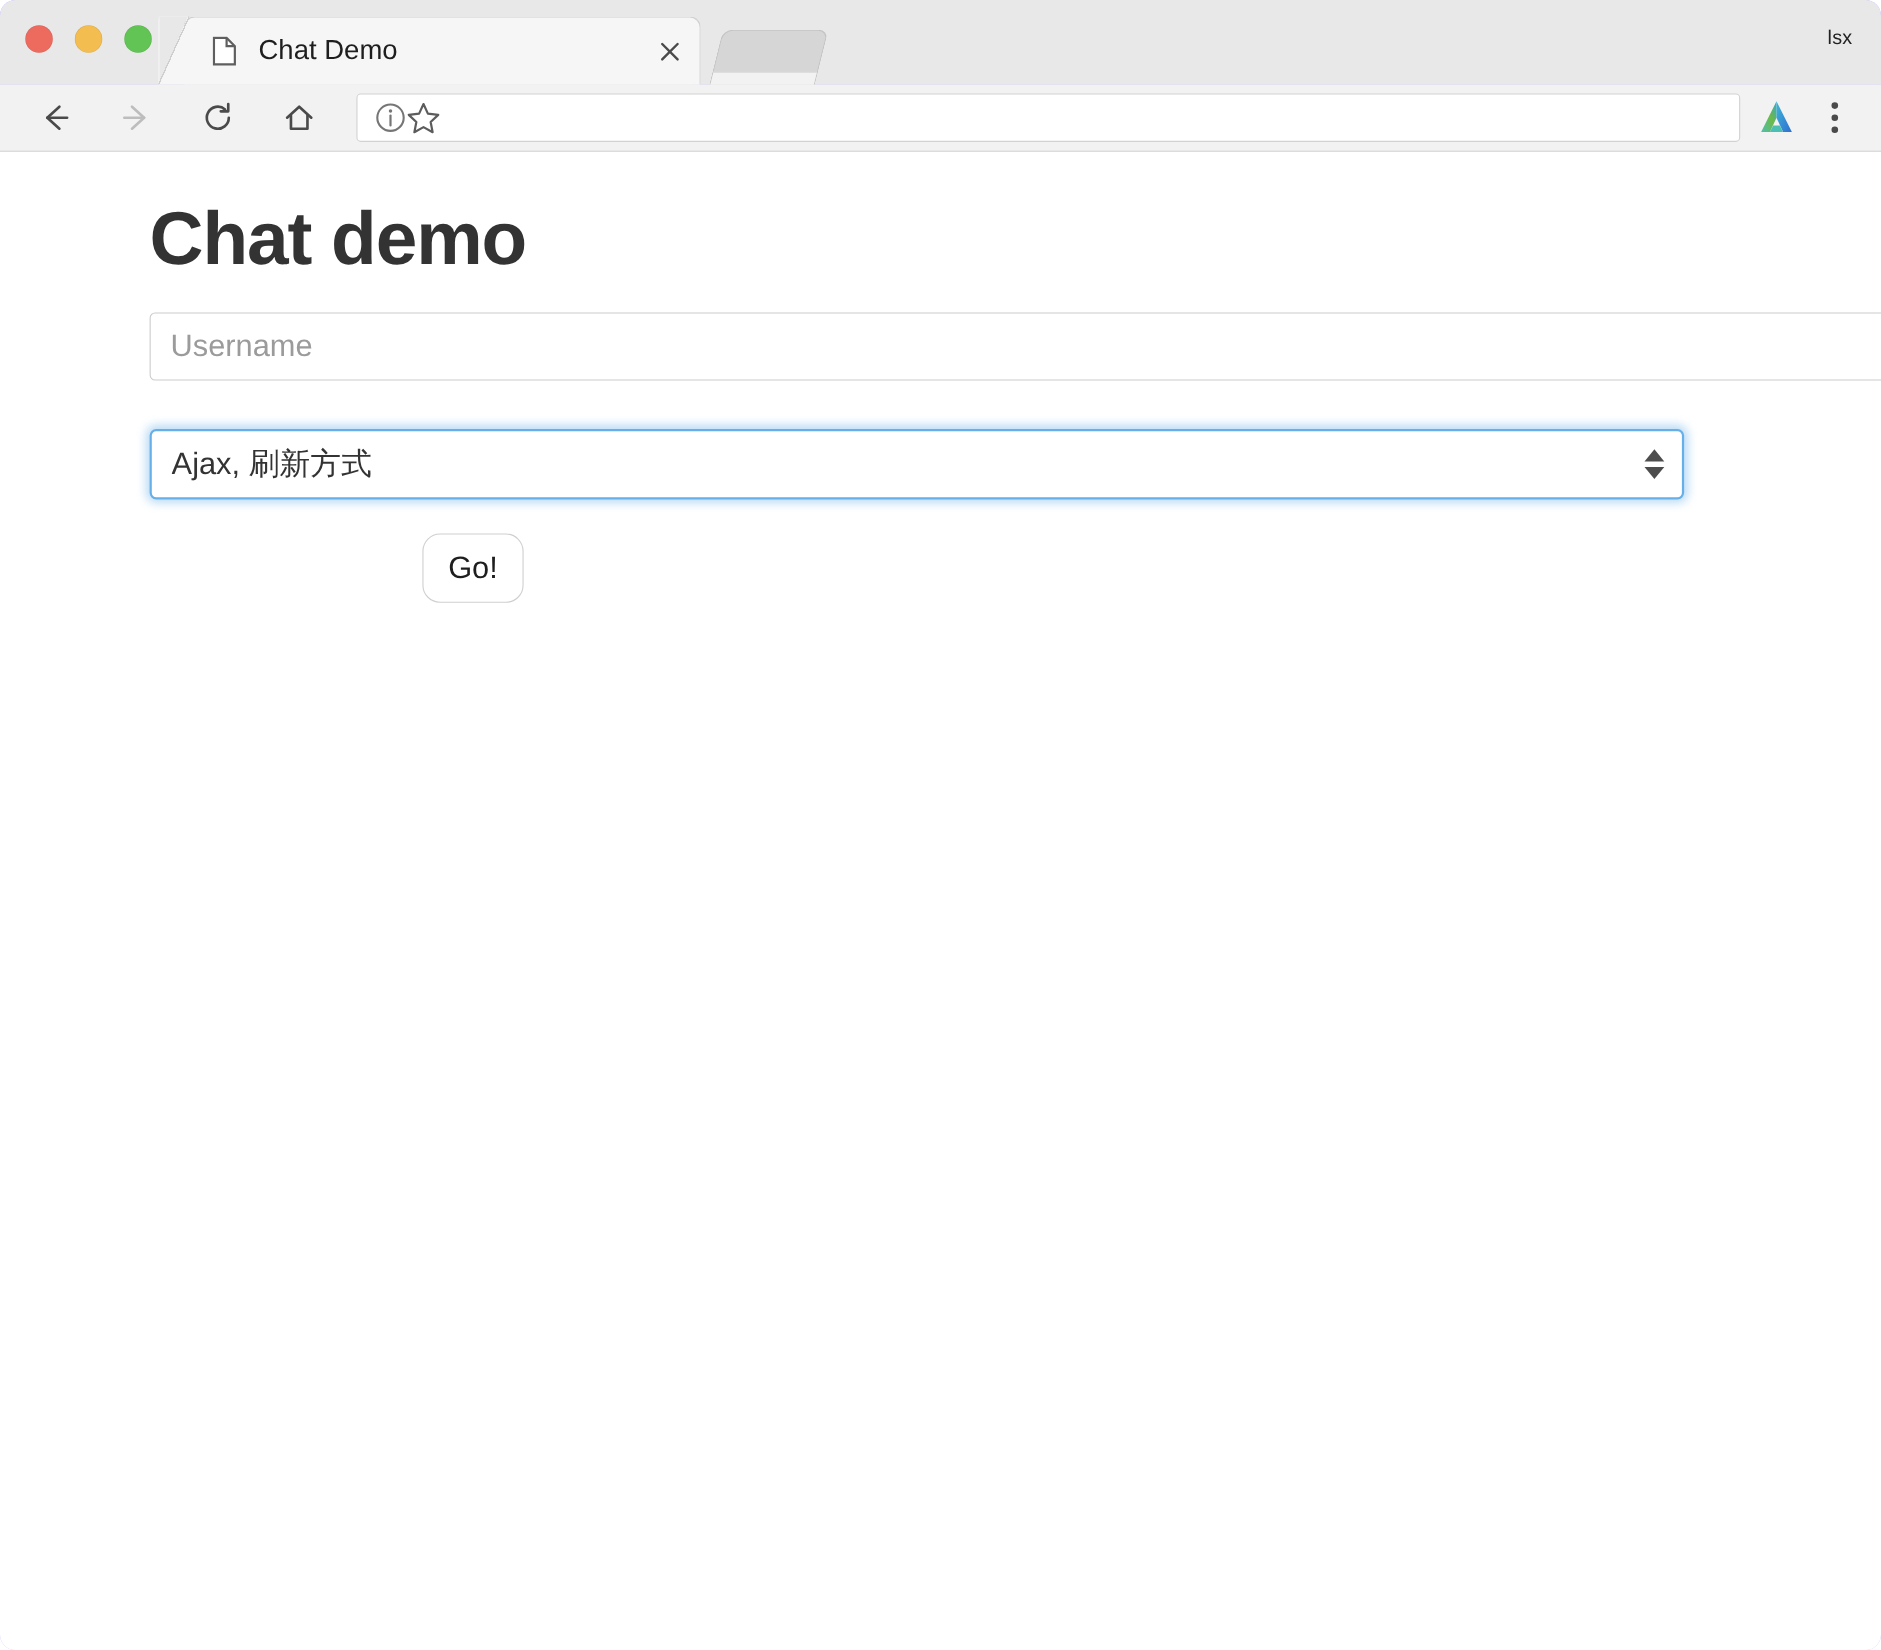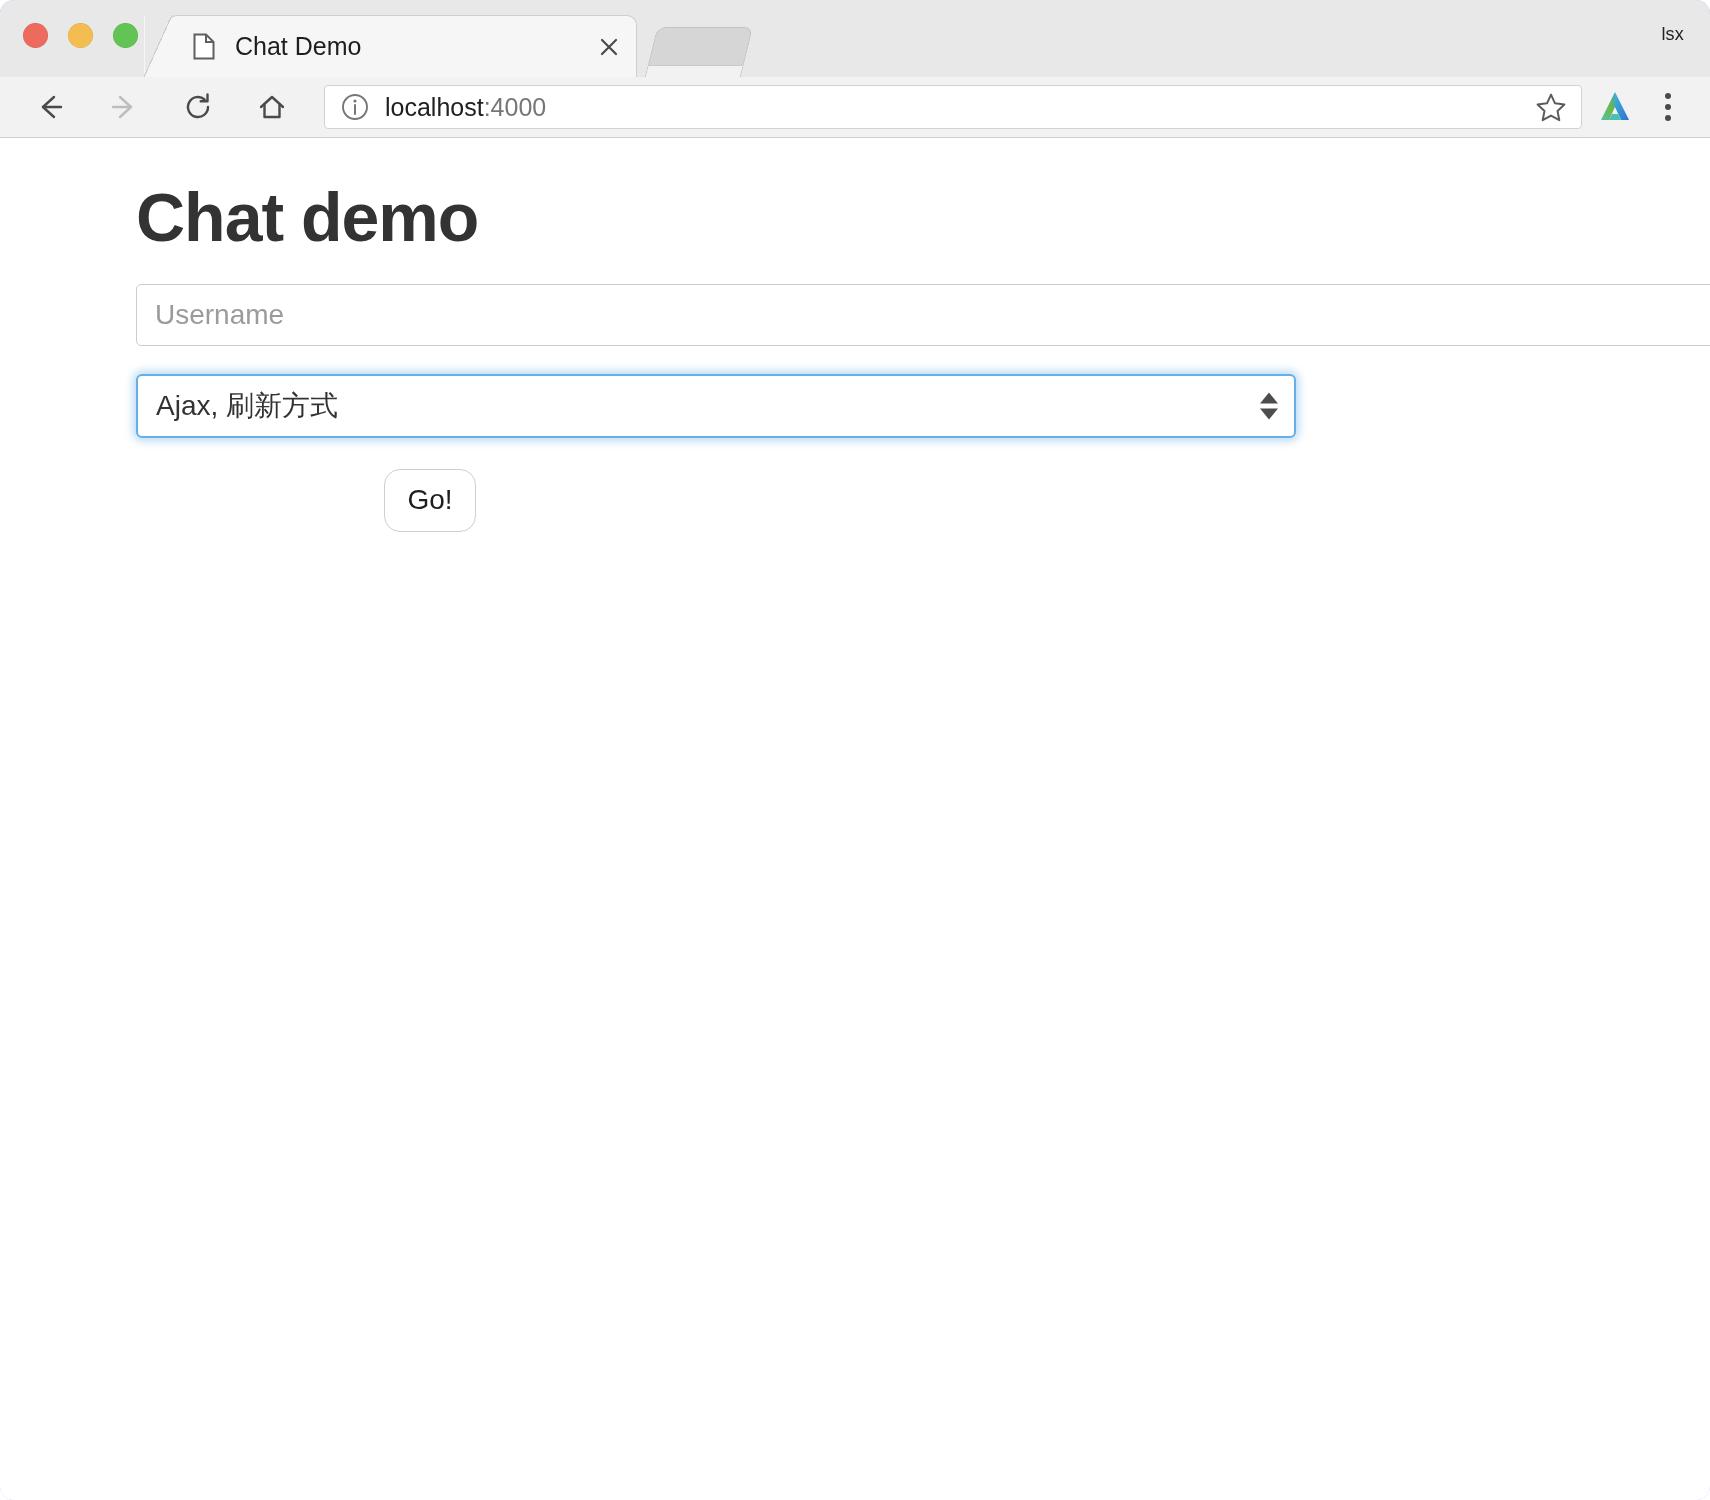--- a/index.html
+++ b/index.html
@@ -238,23 +238,23 @@
     color: #555555;
     background: #ffffff;
     border: 1px solid #cccccc;
     border-radius: 5px;
     outline: none;
   }
   #username-input::placeholder { color: #9b9b9b; }
 
   #method-select-wrap {
     position: relative;
-    width: 1160px;
+    width: 1395px;
     height: 64px;
-    margin-top: 28px;
+    margin-top: 44px;
   }
   #method-select {
     width: 100%;
     height: 100%;
     padding: 0 50px 0 18px;
     font-size: 28px;
     font-family: "Liberation Sans", sans-serif;
     color: #333333;
     background: #ffffff;
     border: 2px solid #66afe9;
@@ -367,21 +367,20 @@
     </div>
 
     <div id="omnibox">
       <span id="info-icon-wrap">
         <svg viewBox="0 0 28 28" width="28" height="28" aria-hidden="true">
           <circle cx="14" cy="14" r="12" fill="none" stroke="#767676" stroke-width="1.9"></circle>
           <circle cx="14" cy="8" r="1.6" fill="#767676"></circle>
           <path d="M14 12 V21" stroke="#767676" stroke-width="2" stroke-linecap="round"></path>
         </svg>
       </span>
-      <span id="url-text"><span class="scheme-host">localhost</span><span class="port">:4000</span></span>
       <span id="bookmark-star">
         <svg viewBox="0 0 32 32" width="32" height="32" aria-hidden="true">
           <path d="M16 3.6 L20 12.3 L29.4 13.4 L22.5 19.9 L24.3 29.2 L16 24.6 L7.7 29.2 L9.5 19.9 L2.6 13.4 L12 12.3 Z" fill="none" stroke="#5c5c5c" stroke-width="2" stroke-linejoin="round"></path>
         </svg>
       </span>
     </div>
 
     <div id="extension-icon">
       <svg viewBox="0 0 40 40" width="40" height="40" aria-hidden="true">
         <defs>

